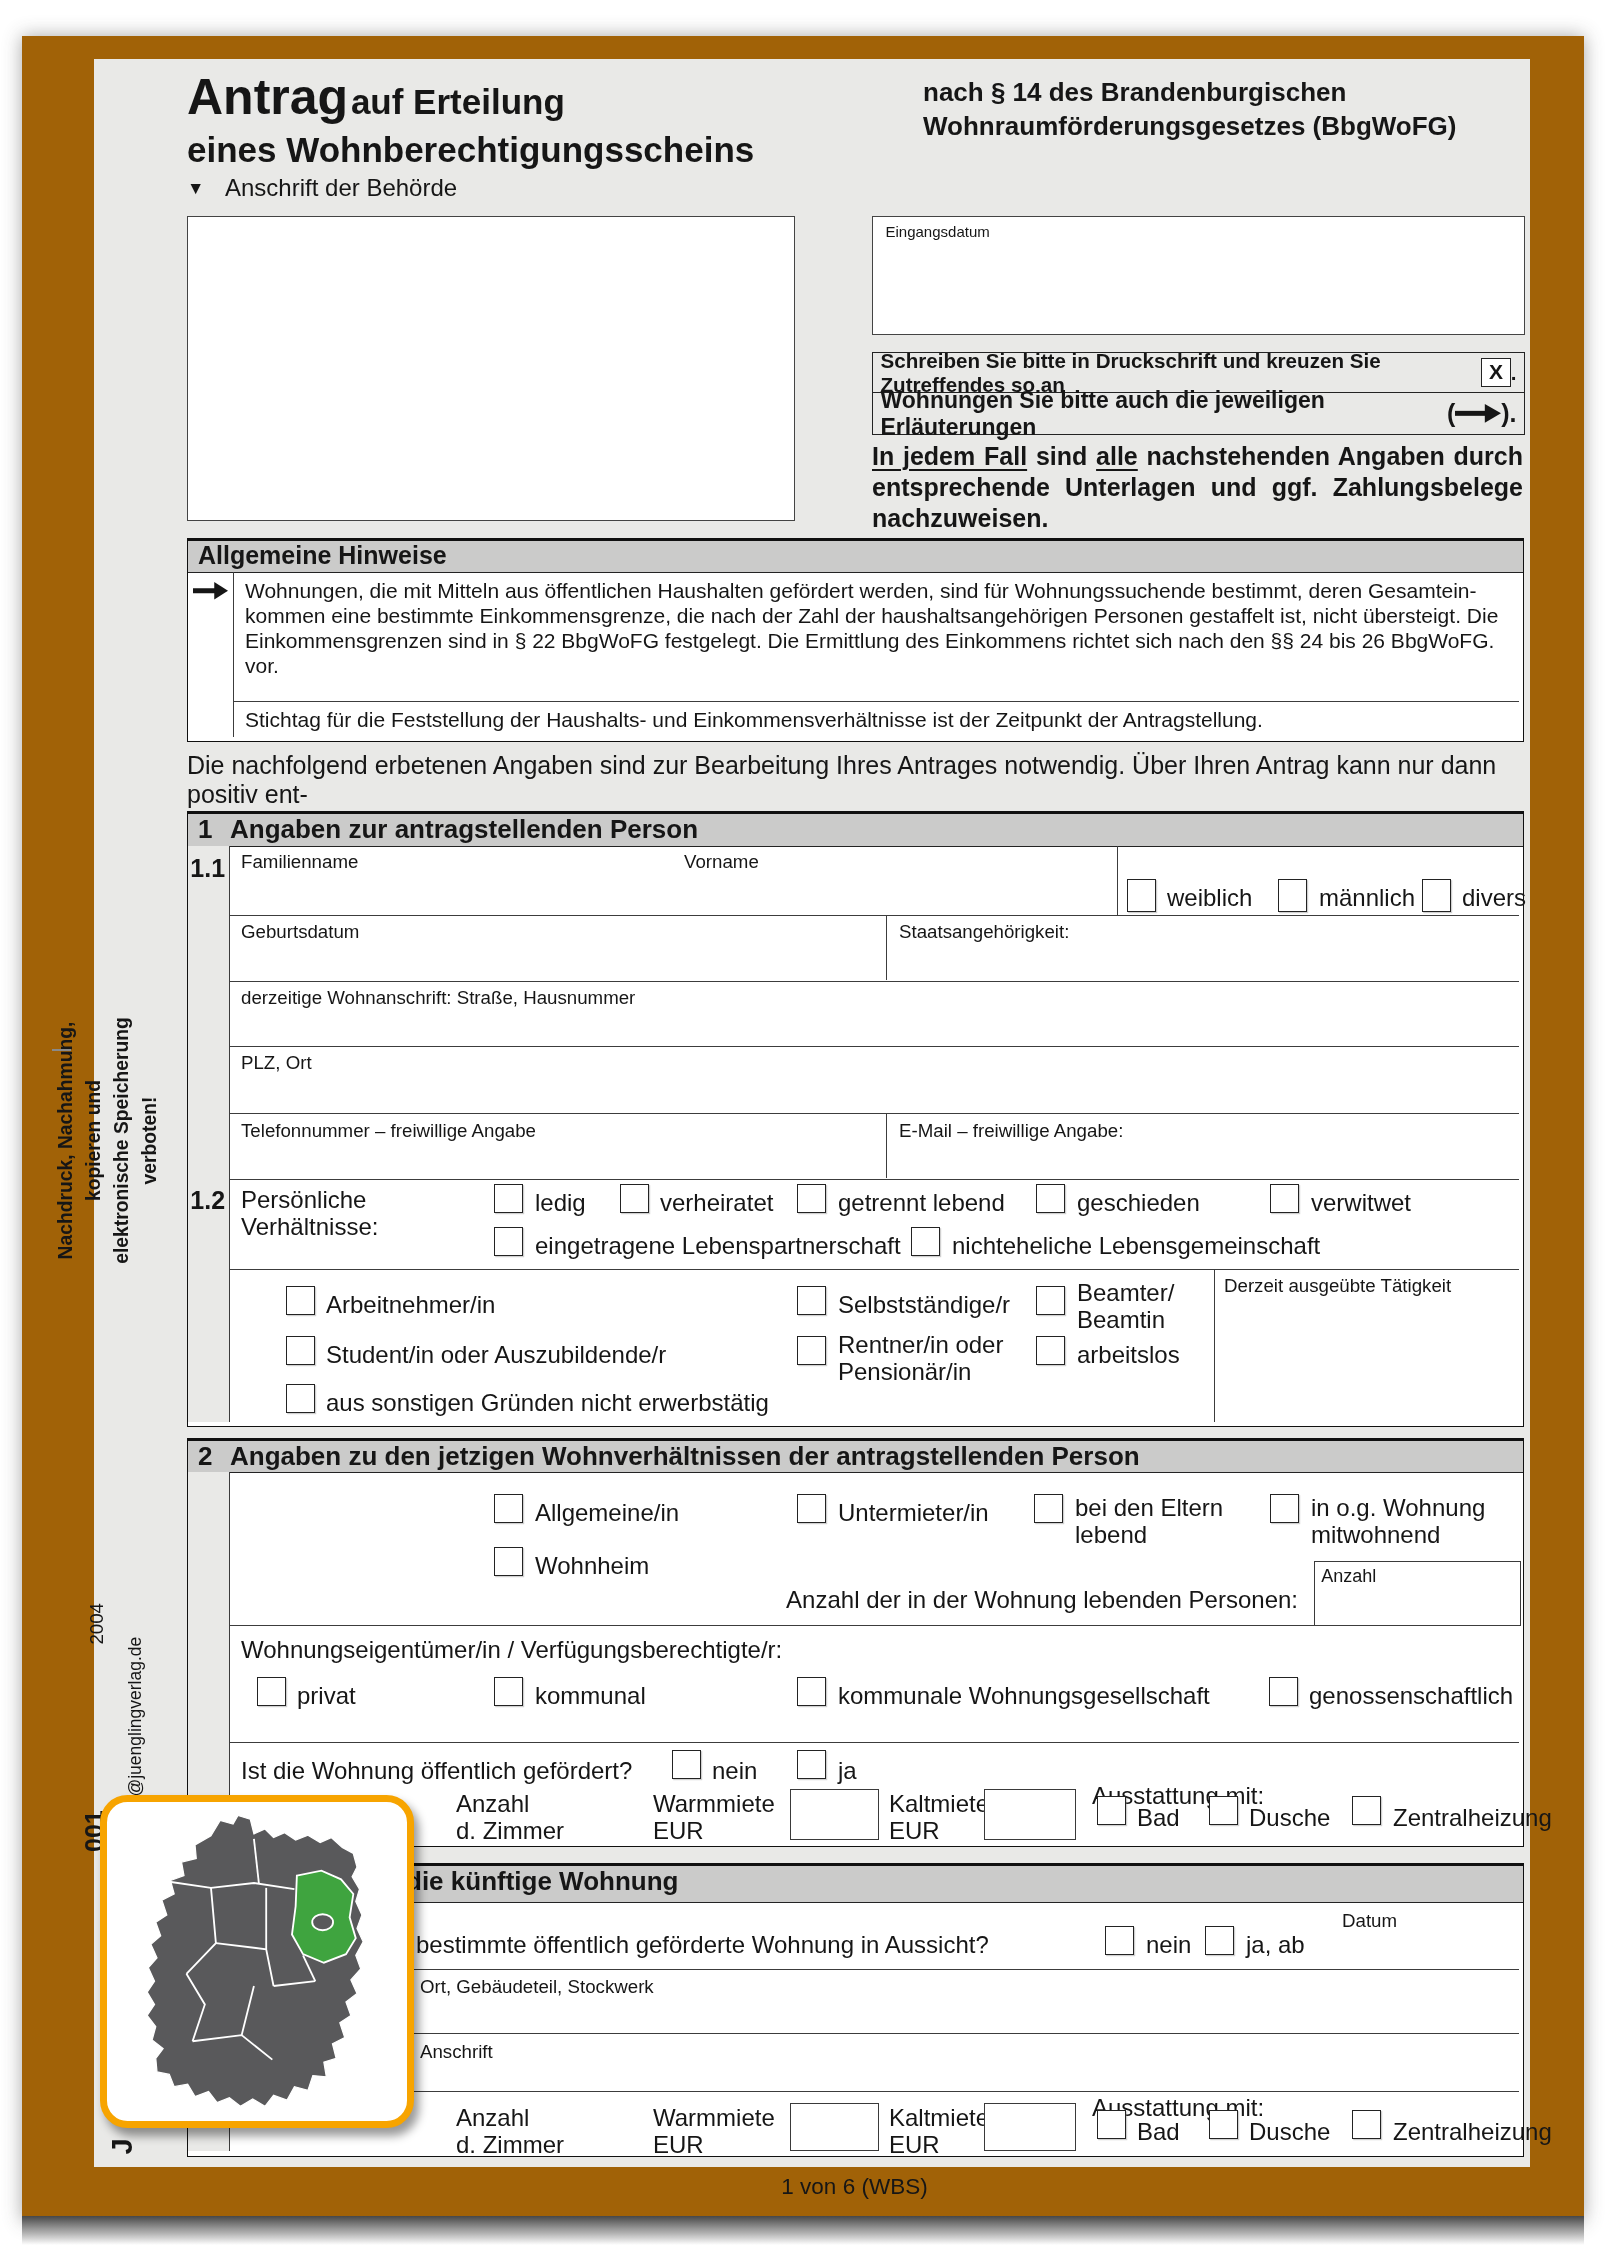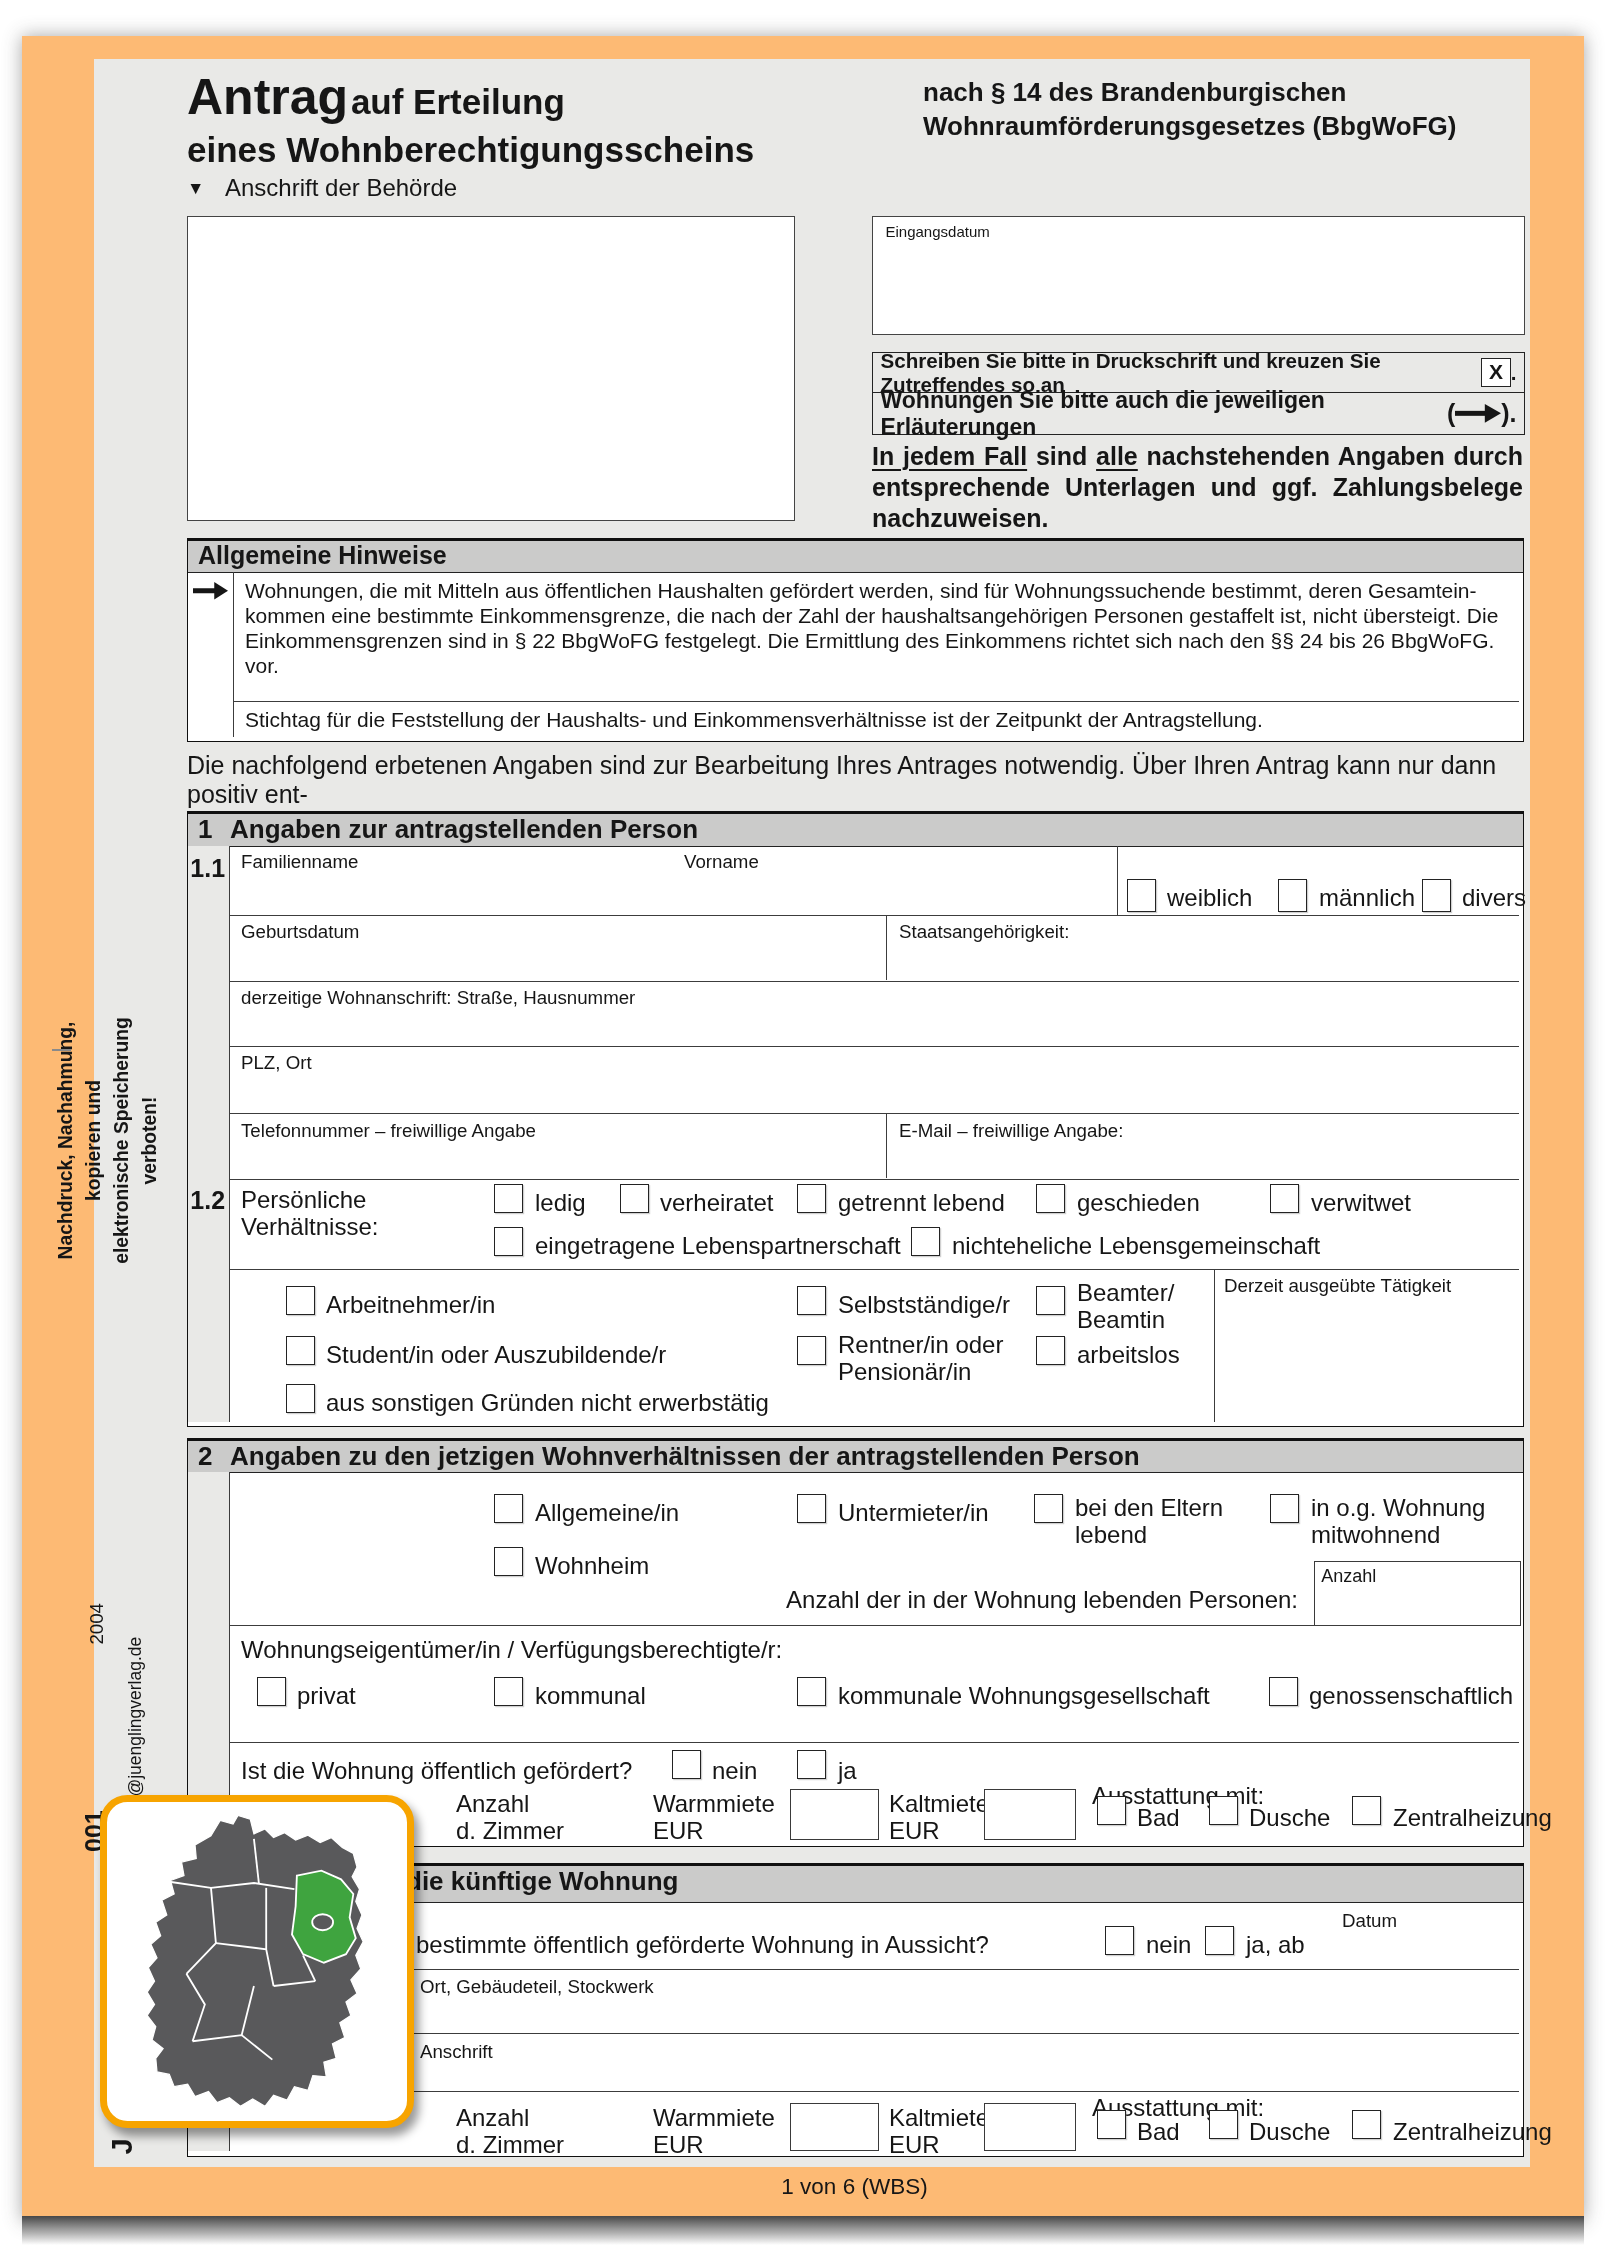--- a/index.html
+++ b/index.html
@@ -1,19 +1,19 @@
 <!DOCTYPE html>
 <html style="font-size:10px"><head>
 <meta charset="utf-8">
 <style>
   html,body{margin:0;padding:0;background:#fff;}
   .canvas{position:relative;width:1620px;height:2261px;background:#fff;overflow:hidden;
           font-family:"Liberation Sans","DejaVu Sans",sans-serif;color:#161616;}
   .abs{position:absolute;}
-  .page{position:absolute;left:22px;top:36px;width:1562px;height:2185px;background:#fdba74;
+  .page{position:absolute;left:22px;top:36px;width:1562px;height:2185px;background:#a16207;
         box-shadow:0 0 17.5px rgba(60,60,60,.45);}
   .graybg{position:absolute;left:72px;top:22.5px;width:1436px;height:2108px;background:#e9e9e7;}
   .b{font-weight:bold;}
   .lbl{position:absolute;font-size:18.7px;white-space:pre-line;line-height:22.5px;}
   .cbl{position:absolute;font-size:24px;white-space:pre-line;line-height:27.4px;}
   .cb{position:absolute;width:27.4px;height:27.4px;background:#fff;border:1.9px solid #232323;
       box-shadow:1.2px 1.2px 0 rgba(120,120,120,.35);}
   .cb.tall{height:31px;}
   .hline{position:absolute;height:1.2px;background:#3c3c3c;}
   .vline{position:absolute;width:1.2px;background:#3c3c3c;}

